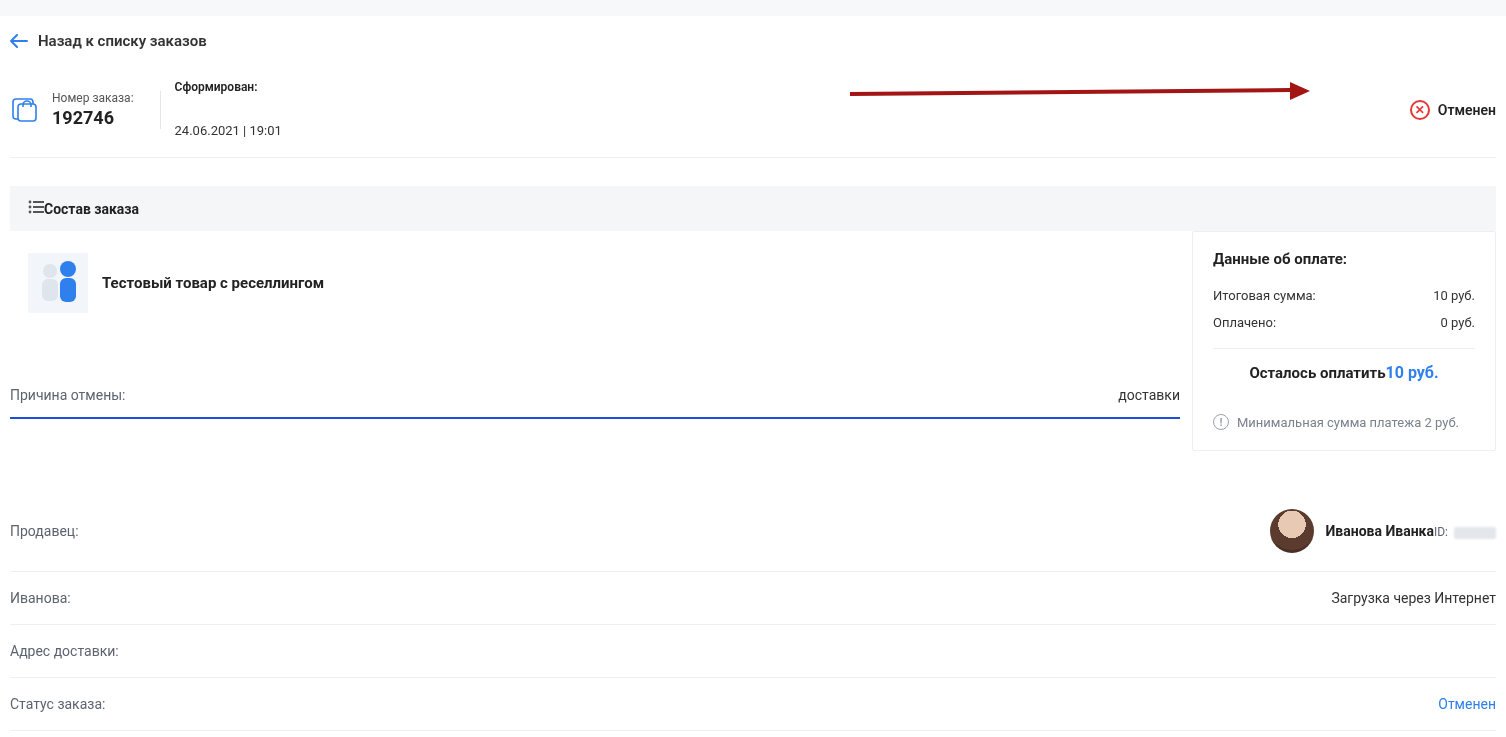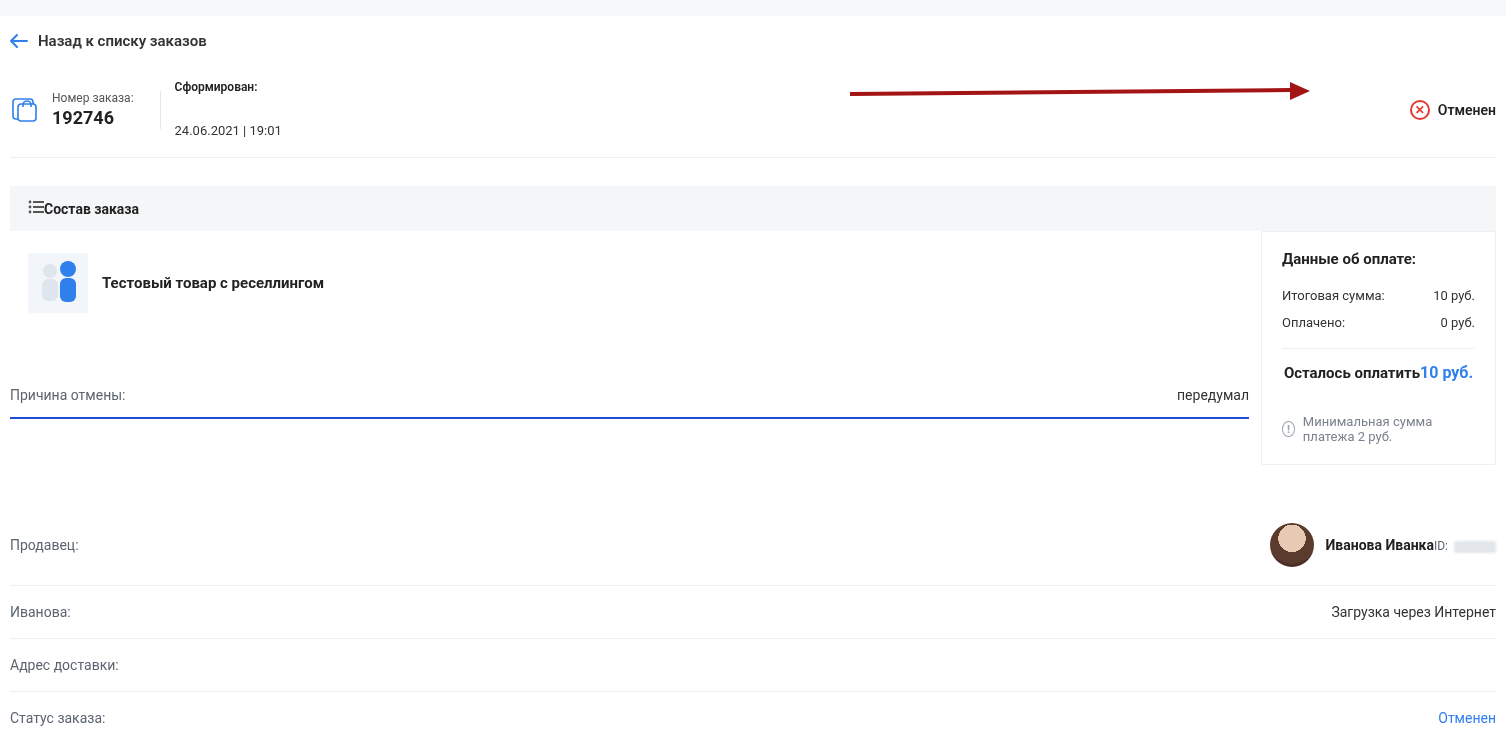--- a/index.html
+++ b/index.html
@@ -56,21 +56,21 @@
     padding: 14px 18px;
     display: flex; align-items: center; gap: 0;
     font-weight: 700; color: #222;
   }
   .section-header .list-icon { color: #555; }
 
   
   .columns { display: flex; align-items: flex-start; }
   .col-main { flex: 1; padding-right: 12px; }
   .col-side {
-    width: 235px;
+    width: 304px;
     border: 1px solid #eceff3;
     border-radius: 2px;
     padding: 18px 20px 20px 20px;
     margin-top: 0;
   }
 
   .product-row {
     display: flex; align-items: center; gap: 14px;
     padding: 22px 18px 60px 18px;
   }
@@ -198,21 +198,21 @@
               <rect x="12" y="24" width="16" height="22" rx="6" fill="#dfe5ec"></rect>
               <circle cx="38" cy="14" r="8" fill="#2f80ed"></circle>
               <rect x="30" y="23" width="16" height="24" rx="6" fill="#2f80ed"></rect>
             </svg>
           </div>
           <span class="product-name">Тестовый товар с реселлингом</span>
         </div>
 
         <div class="kv-line">
           <span class="k">Причина отмены:</span>
-          <span class="v">передумал</span>
+          <span class="v">доставки</span>
         </div>
       </div>
 
       <div class="col-side">
         <div class="side-title">Данные об оплате:</div>
         <div class="side-kv">
           <span>Итоговая сумма:</span>
           <span>10 руб.</span>
         </div>
         <div class="side-kv">

